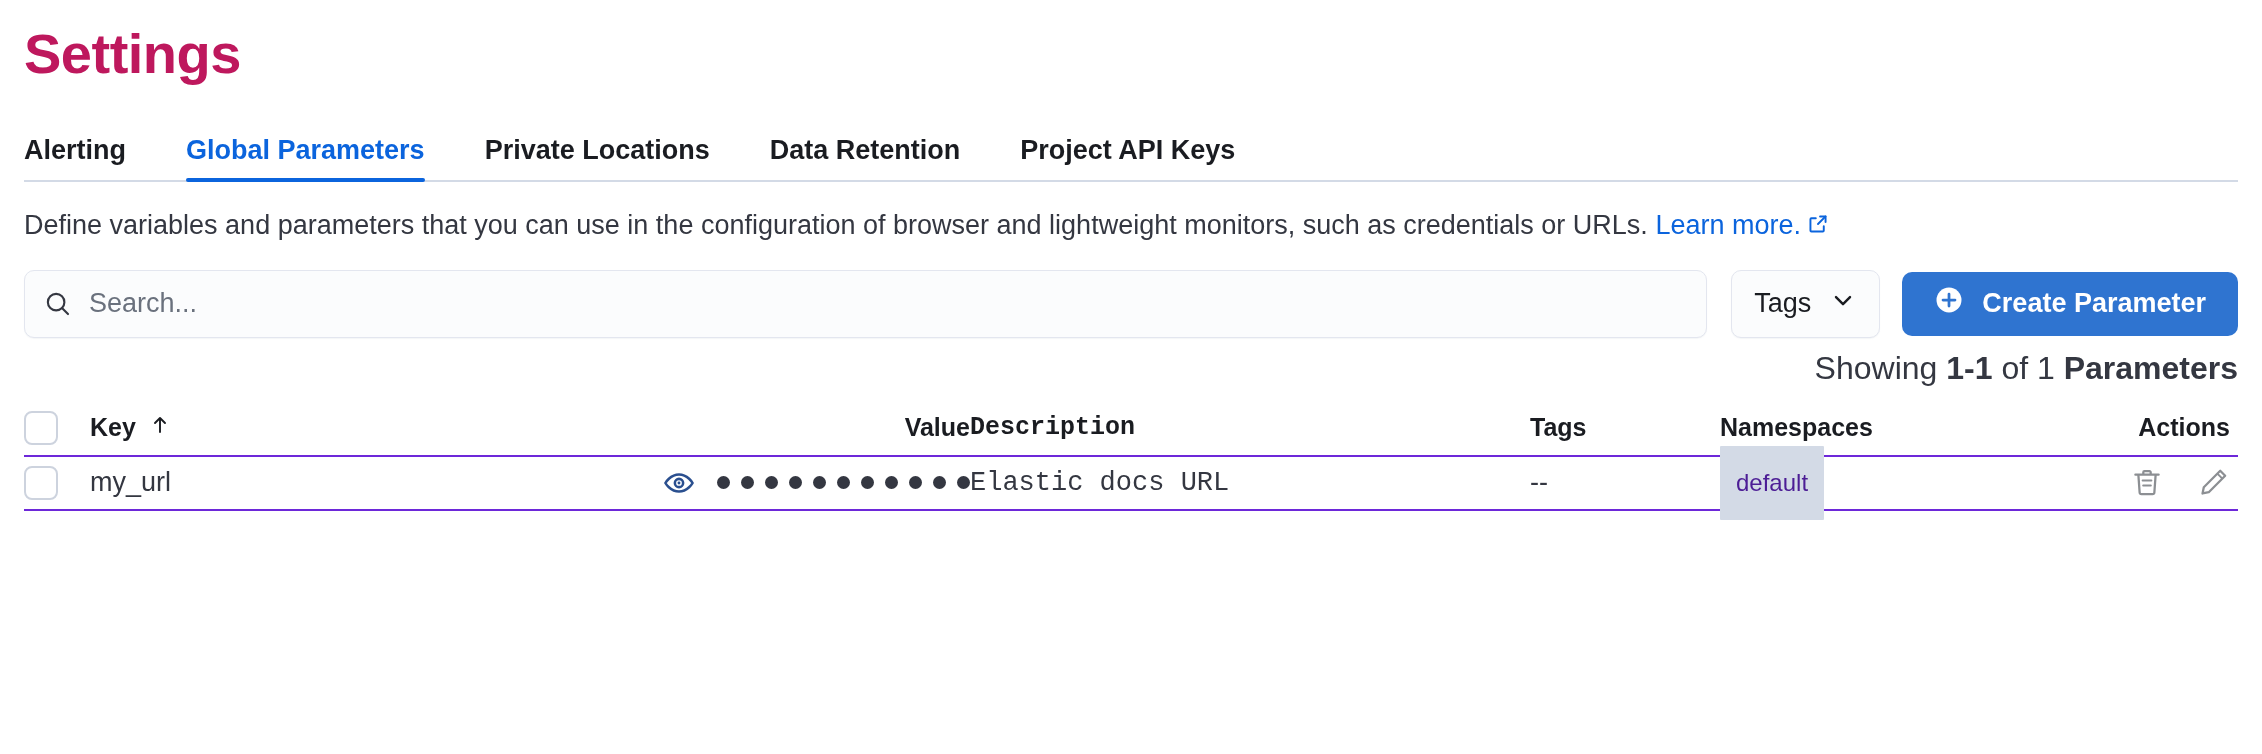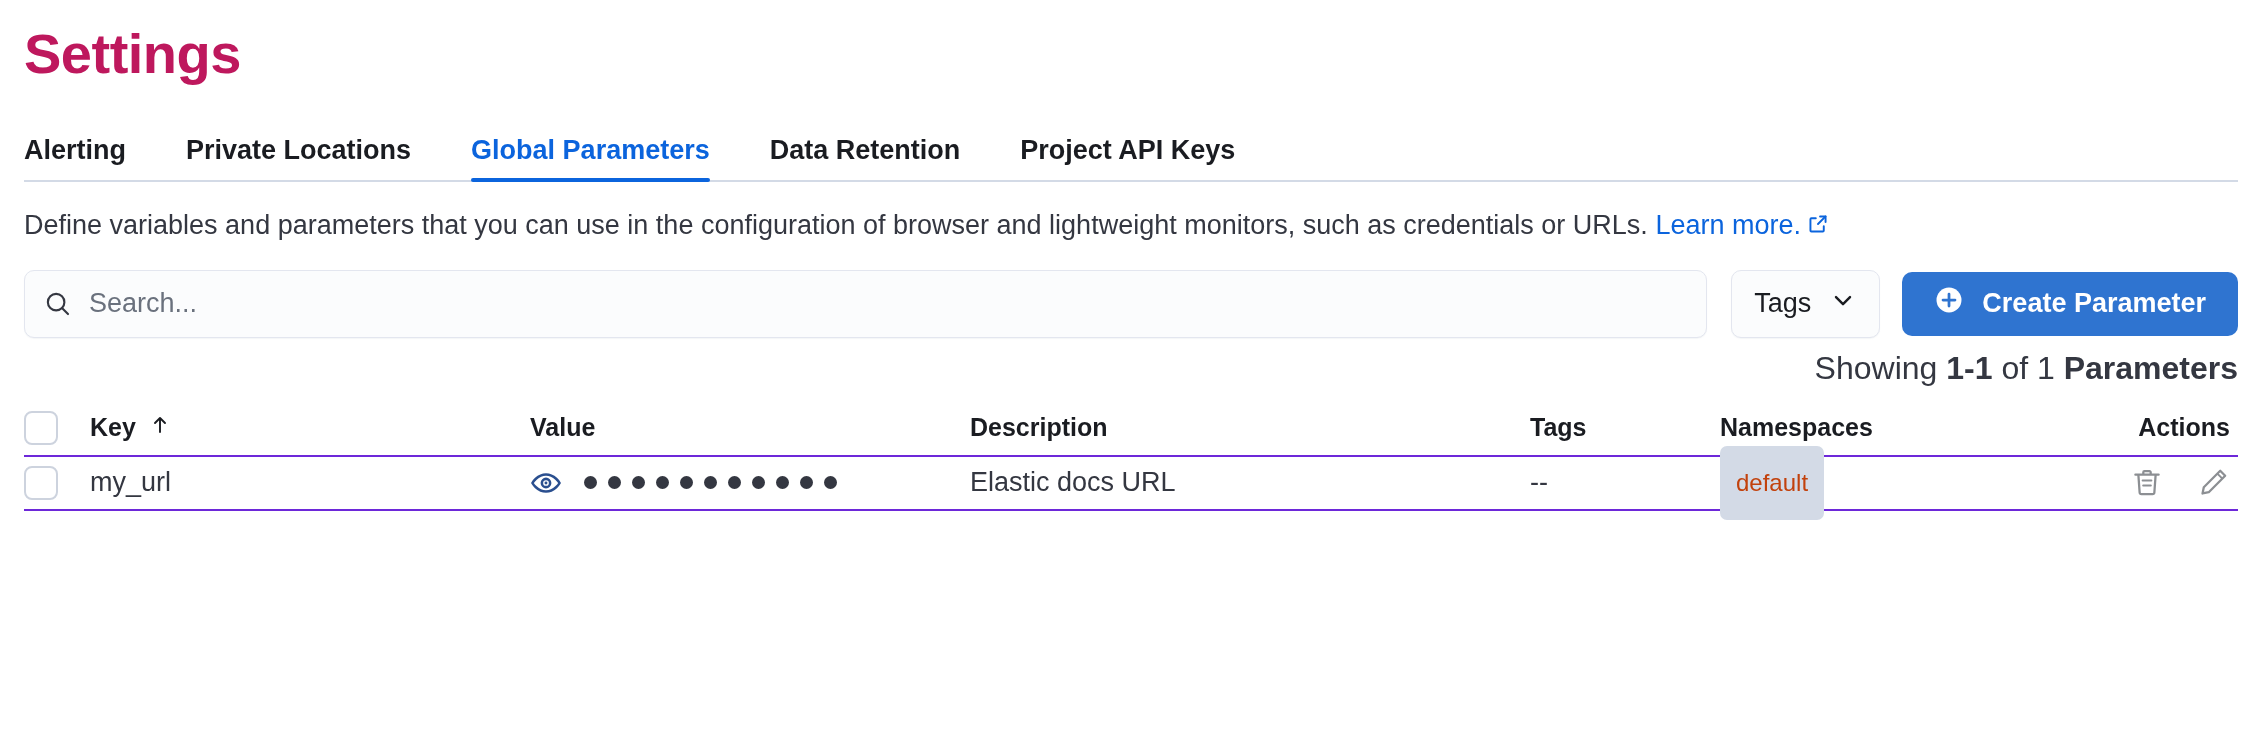--- a/index.html
+++ b/index.html
@@ -175,22 +175,22 @@
   .trow {
     display: flex;
     align-items: center;
     border-bottom: 2px solid #6d28d9;
   }
   .thead { height: 56px; }
   .tbody-row { height: 54px; }
 
   .c-check { flex: 0 0 66px; display: flex; align-items: center; }
   .c-key   { flex: 0 0 440px; }
-  .c-value { flex: 0 0 440px; display: flex; align-items: center; }
-  .c-desc  { flex: 0 0 560px; }
+  .c-value { flex: 0 0 440px; display: flex; align-items: center; justify-content: flex-end; }
+  .c-desc  { flex: 0 0 560px; font-family: Liberation Mono, monospace; }
   .c-tags  { flex: 0 0 190px; }
   .c-ns    { flex: 1 1 auto; }
   .c-act   { flex: 0 0 330px; display: flex; align-items: center; justify-content: flex-end; gap: 32px; padding-right: 8px; }
 
   .th {
     font-size: 25px;
     font-weight: bold;
     color: #1a1c21;
     display: flex;
     align-items: center;
@@ -223,22 +223,22 @@
     width: 13px;
     height: 13px;
     border-radius: 50%;
     background: #343741;
   }
 
   .badge {
     display: inline-flex;
     align-items: center;
     background: #d3dae6;
-    color: #c2410c;
-    border-radius: 7px;
+    color: #4c1d95;
+    border-radius: 1px;
     padding: 23px 16px;
     font-size: 24px;
     font-weight: normal;
   }
 
   .icon-btn {
     cursor: pointer;
     display: flex;
     align-items: center;
     justify-content: center;
@@ -247,22 +247,22 @@
 </style>
 </head>
 <body>
 
 <div class="page">
 
   <h1 class="page-title">Settings</h1>
 
   <div class="tabs">
     <div class="tab"><span>Alerting</span></div>
+    <div class="tab active"><span>Global Parameters</span></div>
     <div class="tab"><span>Private Locations</span></div>
-    <div class="tab active"><span>Global Parameters</span></div>
     <div class="tab"><span>Data Retention</span></div>
     <div class="tab"><span>Project API Keys</span></div>
   </div>
 
   <div class="description"><span>Define variables and parameters that you can use in the configuration of browser and lightweight monitors, such as credentials or URLs. </span><a class="link"><span>Learn more.</span><span class="ext-icon"><svg width="22" height="22" viewBox="0 0 16 16" fill="none">
             <path d="M9.5 2.5h4v4" stroke="#0b64dd" stroke-width="1.4" stroke-linecap="round" stroke-linejoin="round"></path>
             <path d="M13.5 2.5L8 8" stroke="#0b64dd" stroke-width="1.4" stroke-linecap="round"></path>
             <path d="M12.2 9.6v3.2a0.7 0.7 0 0 1-.7.7H3.2a0.7 0.7 0 0 1-.7-.7V4.5a0.7 0.7 0 0 1 .7-.7h3.2" stroke="#0b64dd" stroke-width="1.4" stroke-linecap="round" stroke-linejoin="round"></path>
           </svg></span></a></div>
 

